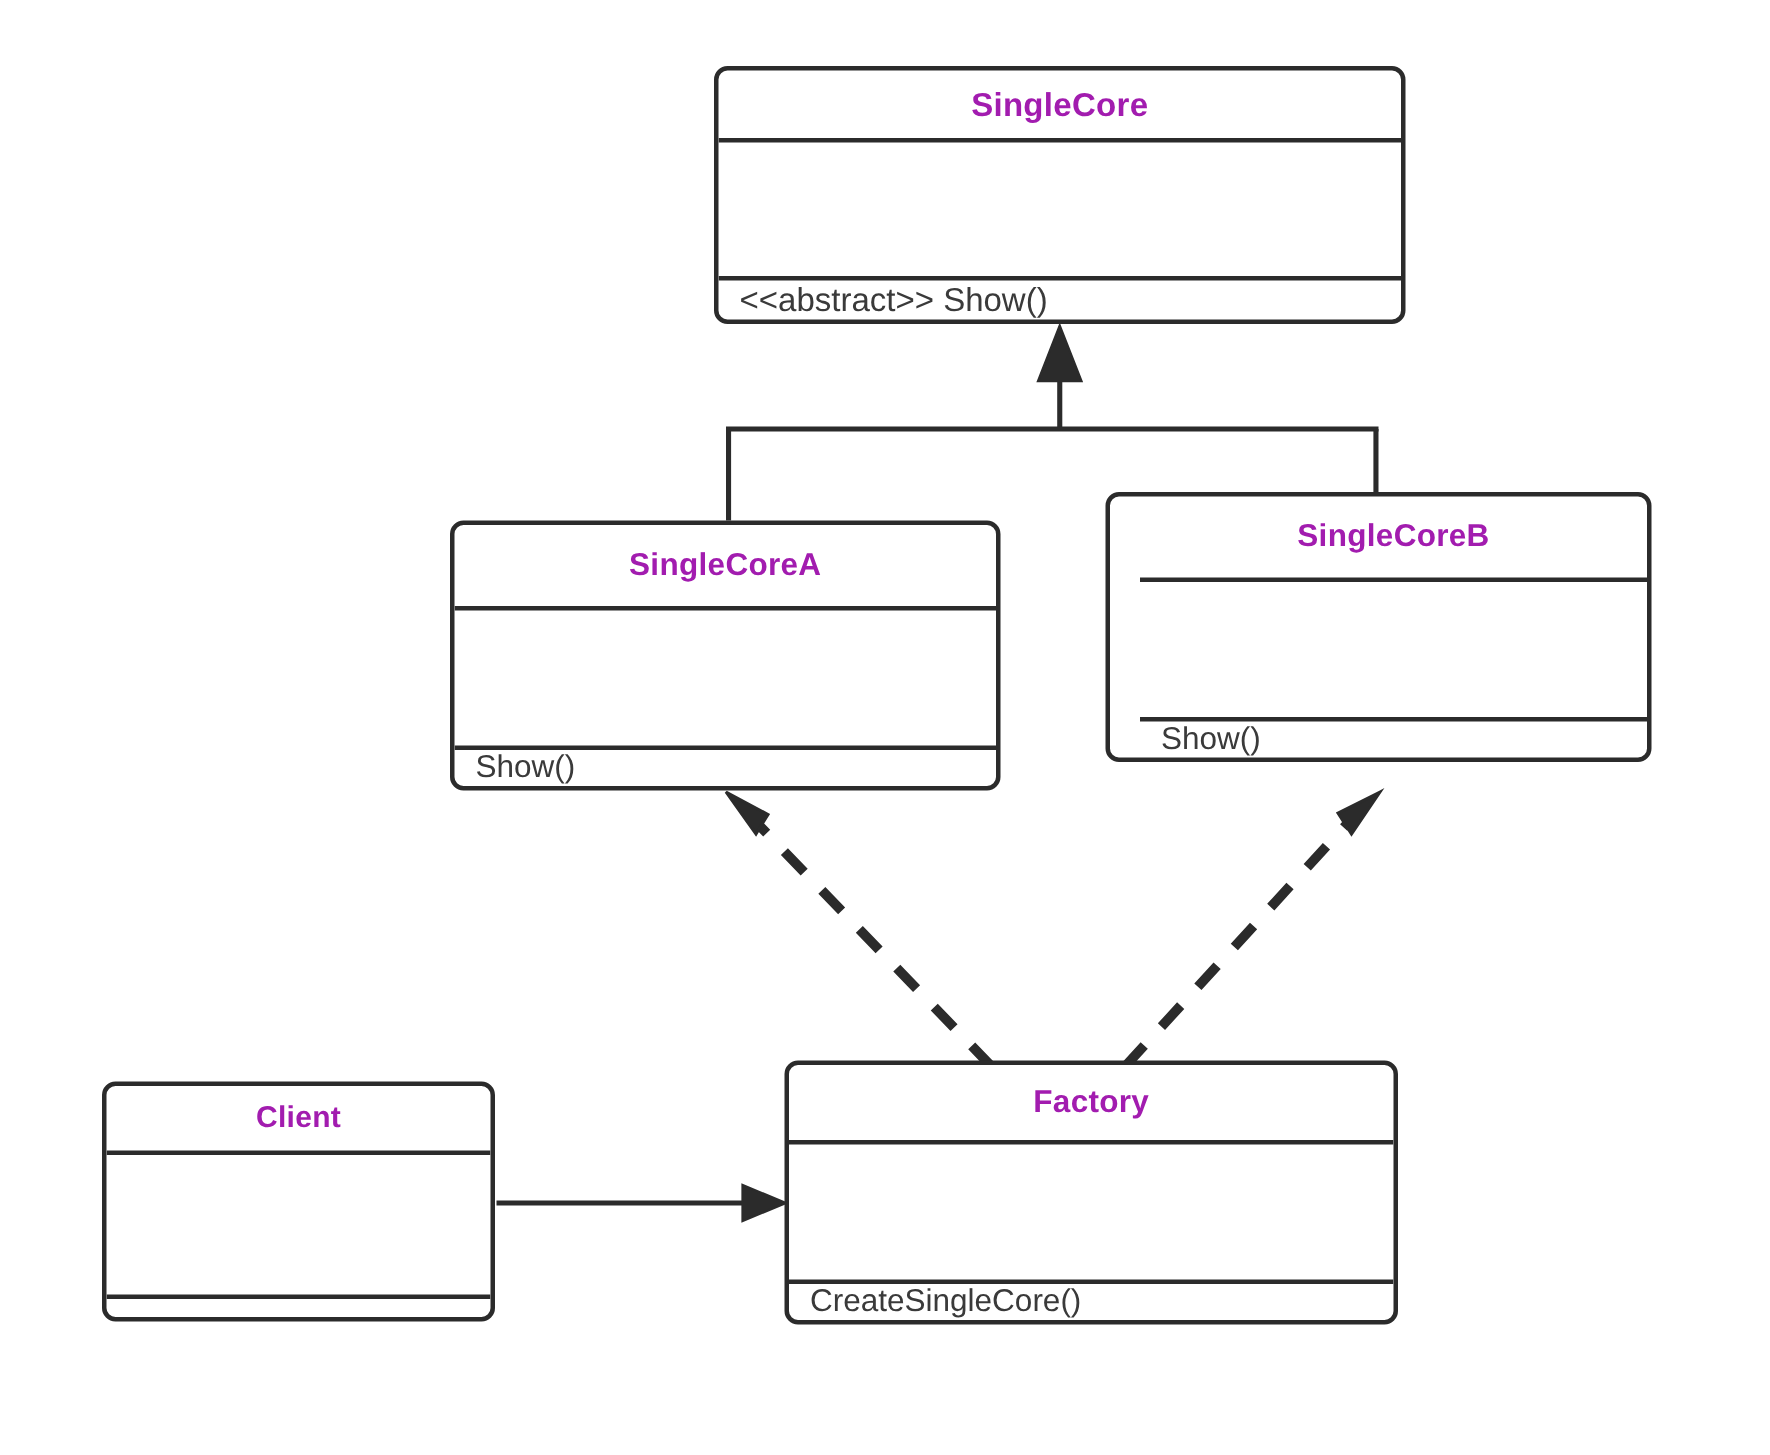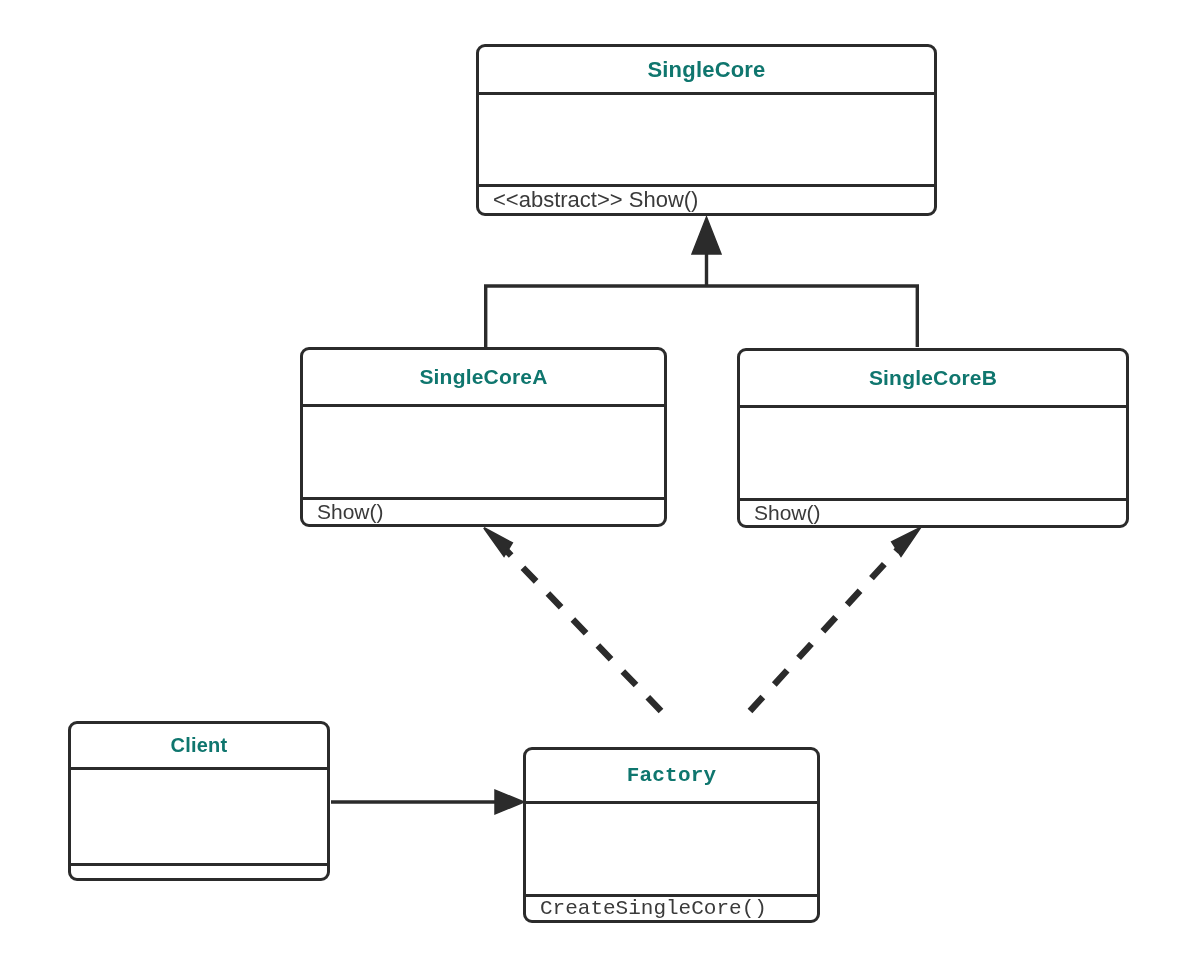--- a/index.html
+++ b/index.html
@@ -32,21 +32,21 @@
     display: flex;
     flex-direction: column;
     overflow: hidden;
   }
   .uml-name {
     box-sizing: border-box;
     display: flex;
     align-items: center;
     justify-content: center;
     font-weight: bold;
-    color: #0f766e;
+    color: #a21caf;
     letter-spacing: 0.2px;
   }
   .uml-attrs, .uml-ops {
     box-sizing: border-box;
     border-top: 3px solid #2b2b2b;
     display: flex;
     align-items: center;
     color: #3a3a3a;
     padding-left: 14px;
   }
@@ -94,27 +94,27 @@
     <div class="uml-attrs" style="height:59px; font-size:22px;"></div>
     <div class="uml-ops" style="font-size:22px;">&lt;&lt;abstract&gt;&gt; Show()</div>
   </div>
 
   <div class="uml-class" style="left:300px; top:347px; width:367px; height:180px;">
     <div class="uml-name" style="height:60px; font-size:21px;">SingleCoreA</div>
     <div class="uml-attrs" style="height:60px; font-size:21px;"></div>
     <div class="uml-ops" style="font-size:21px;">Show()</div>
   </div>
 
-  <div class="uml-class" style="left:737px; top:348px; width:392px; height:180px;">
+  <div class="uml-class" style="left:737px; top:328px; width:364px; height:180px;padding-left:20px;">
     <div class="uml-name" style="height:60px; font-size:21px;">SingleCoreB</div>
     <div class="uml-attrs" style="height:60px; font-size:21px;"></div>
     <div class="uml-ops" style="font-size:21px;">Show()</div>
   </div>
 
-  <div class="uml-class" style="left:523px; top:747px; width:297px; height:176px;font-family:Liberation Mono, monospace;">
+  <div class="uml-class" style="left:523px; top:707px; width:409px; height:176px;">
     <div class="uml-name" style="height:56px; font-size:21px;">Factory</div>
     <div class="uml-attrs" style="height:60px; font-size:21px;"></div>
     <div class="uml-ops" style="font-size:21px;">CreateSingleCore()</div>
   </div>
 
   <div class="uml-class" style="left:68px; top:721px; width:262px; height:160px;">
     <div class="uml-name" style="height:43px; font-size:20px;">Client</div>
     <div class="uml-attrs" style="height:63px; font-size:20px;"></div>
     <div class="uml-ops" style="font-size:20px;"></div>
   </div>

